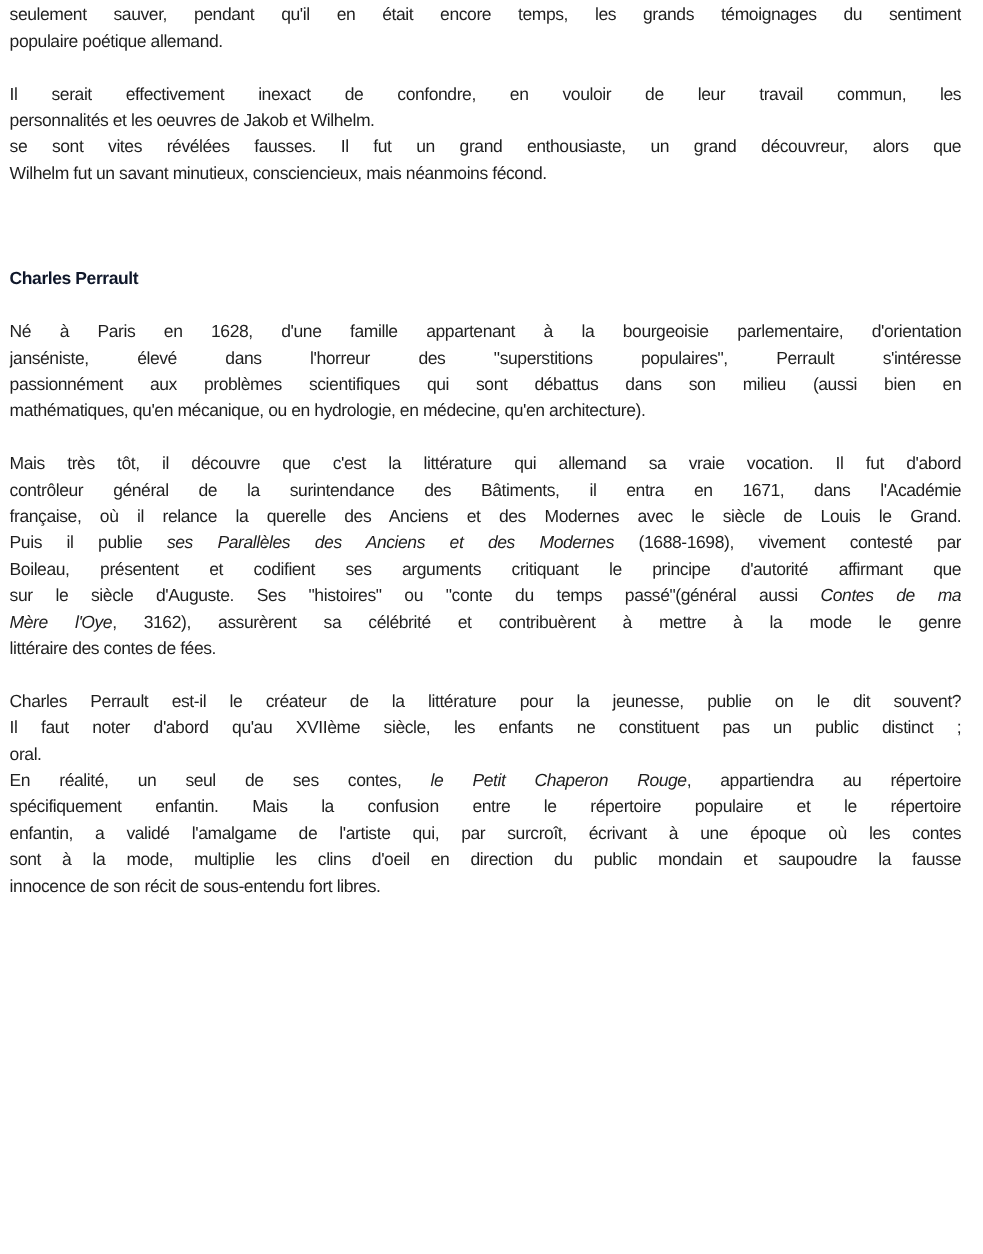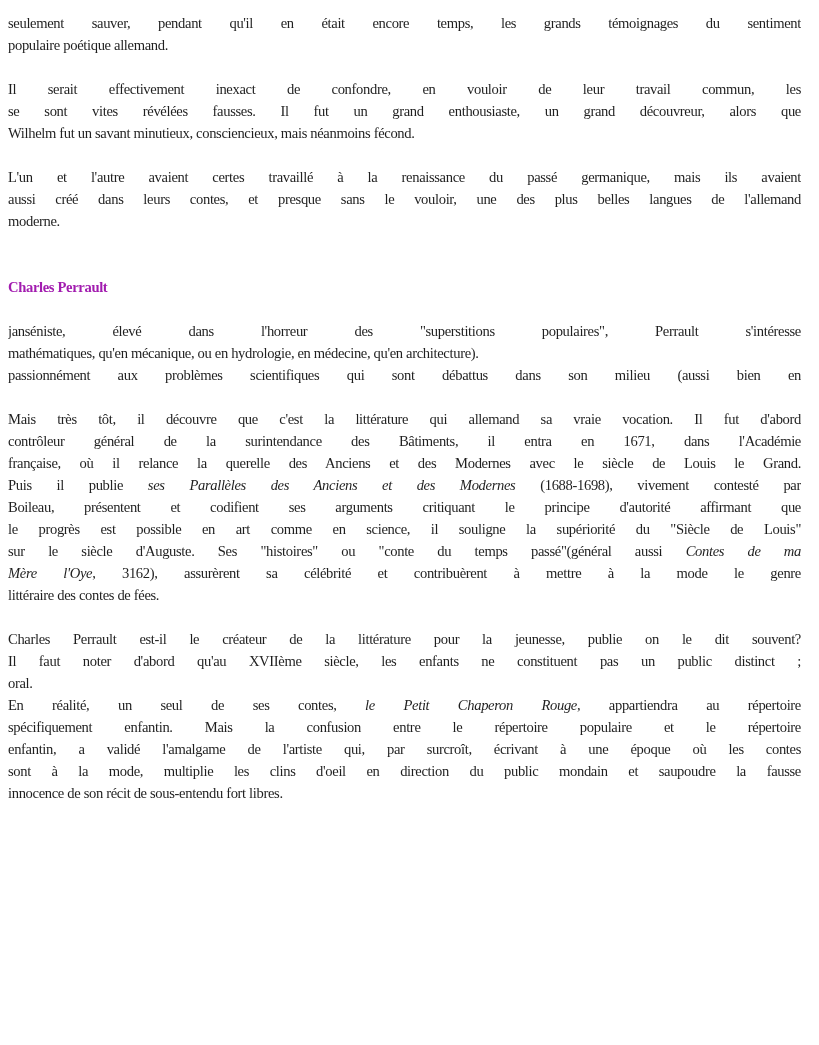--- a/index.html
+++ b/index.html
@@ -1,77 +1,73 @@
 <!DOCTYPE html>
 <html><head>
 <meta charset="utf-8">
 <style>
   html, body { margin: 0; padding: 0; background: #ffffff; }
   body { width: 819px; height: 1045px; overflow: hidden; position: relative; }
   .page {
-    position: absolute; left: 8px; top: 12px; width: 793px;
-    font-family: Liberation Serif, serif;
+    position: absolute; left: 8px; top: 2px; width: 793px;
+    font-family: Liberation Sans, sans-serif;
     font-size: 14.6px;
     color: #1f1f1f;
     letter-spacing: -0.35px;
   }
   .line { display: block; height: 22px; line-height: 22px; white-space: nowrap; }
   .j { text-align: justify; text-align-last: justify; white-space: normal; overflow: hidden; }
   .gap { height: 22px; }
   .gap2 { height: 44px; }
-  .heading { color: #a21caf; font-weight: bold; font-size: 14.6px; height: 22px; line-height: 22px; }
+  .heading { color: #0f172a; font-weight: bold; font-size: 14.6px; height: 22px; line-height: 22px; }
   em { font-style: italic; }
 </style>
 </head>
 <body>
 
 <div class="page">
 
   <div>
     <span class="line j">seulement sauver, pendant qu'il en était encore temps, les grands témoignages du sentiment</span>
     <span class="line">populaire poétique allemand.</span>
   </div>
 
   <div class="gap"></div>
 
   <div>
     <span class="line j">Il serait effectivement inexact de confondre, en vouloir de leur travail commun, les</span>
+    <span class="line">personnalités et les oeuvres de Jakob et Wilhelm.</span>
     <span class="line j">se sont vites révélées fausses. Il fut un grand enthousiaste, un grand découvreur, alors que</span>
     <span class="line">Wilhelm fut un savant minutieux, consciencieux, mais néanmoins fécond.</span>
   </div>
 
   <div class="gap"></div>
 
-  <div>
-    <span class="line j">L'un et l'autre avaient certes travaillé à la renaissance du passé germanique, mais ils avaient</span>
-    <span class="line j">aussi créé dans leurs contes, et presque sans le vouloir, une des plus belles langues de l'allemand</span>
-    <span class="line">moderne.</span>
-  </div>
 
   <div class="gap2"></div>
 
   <div class="heading">Charles Perrault</div>
 
   <div class="gap"></div>
 
   <div>
+    <span class="line j">Né à Paris en 1628, d'une famille appartenant à la bourgeoisie parlementaire, d'orientation</span>
     <span class="line j">janséniste, élevé dans l'horreur des "superstitions populaires", Perrault s'intéresse</span>
+    <span class="line j">passionnément aux problèmes scientifiques qui sont débattus dans son milieu (aussi bien en</span>
     <span class="line">mathématiques, qu'en mécanique, ou en hydrologie, en médecine, qu'en architecture).</span>
-    <span class="line j">passionnément aux problèmes scientifiques qui sont débattus dans son milieu (aussi bien en</span>
   </div>
 
   <div class="gap"></div>
 
   <div>
     <span class="line j">Mais très tôt, il découvre que c'est la littérature qui allemand sa vraie vocation. Il fut d'abord</span>
     <span class="line j">contrôleur général de la surintendance des Bâtiments, il entra en 1671, dans l'Académie</span>
     <span class="line j">française, où il relance la querelle des Anciens et des Modernes avec le siècle de Louis le Grand.</span>
     <span class="line j"><span>Puis il publie </span><em>ses Parallèles des Anciens et des Modernes</em><span> (1688-1698), vivement contesté par</span></span>
     <span class="line j">Boileau, présentent et codifient ses arguments critiquant le principe d'autorité affirmant que</span>
-    <span class="line j">le progrès est possible en art comme en science, il souligne la supériorité du "Siècle de Louis"</span>
     <span class="line j"><span>sur le siècle d'Auguste. Ses "histoires" ou "conte du temps passé"(général aussi </span><em>Contes de ma</em></span>
     <span class="line j"><em>Mère l'Oye</em><span>, 3162), assurèrent sa célébrité et contribuèrent à mettre à la mode le genre</span></span>
     <span class="line">littéraire des contes de fées.</span>
   </div>
 
   <div class="gap"></div>
 
   <div>
     <span class="line j">Charles Perrault est-il le créateur de la littérature pour la jeunesse, publie on le dit souvent?</span>
     <span class="line j">Il faut noter d'abord qu'au XVIIème siècle, les enfants ne constituent pas un public distinct ;</span>

